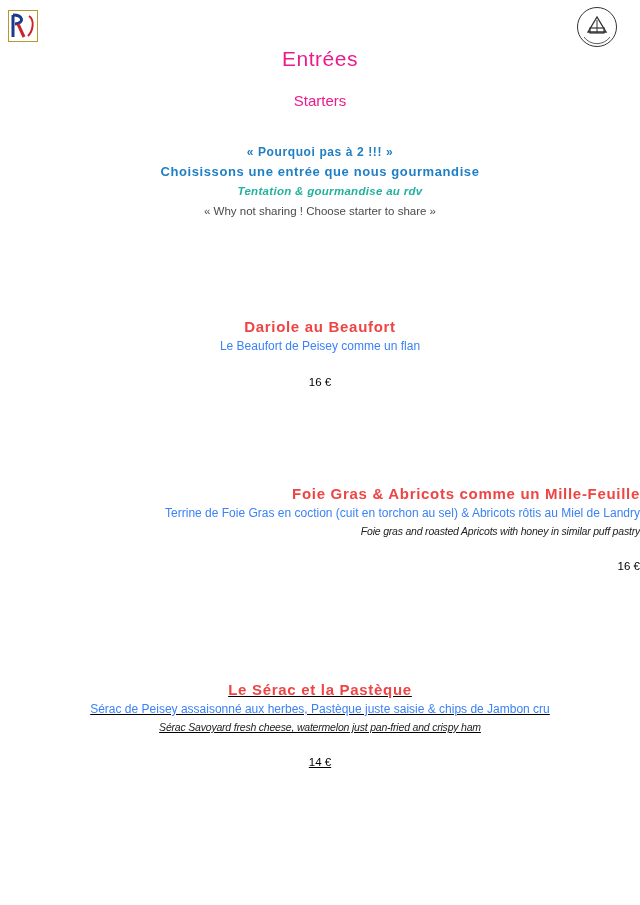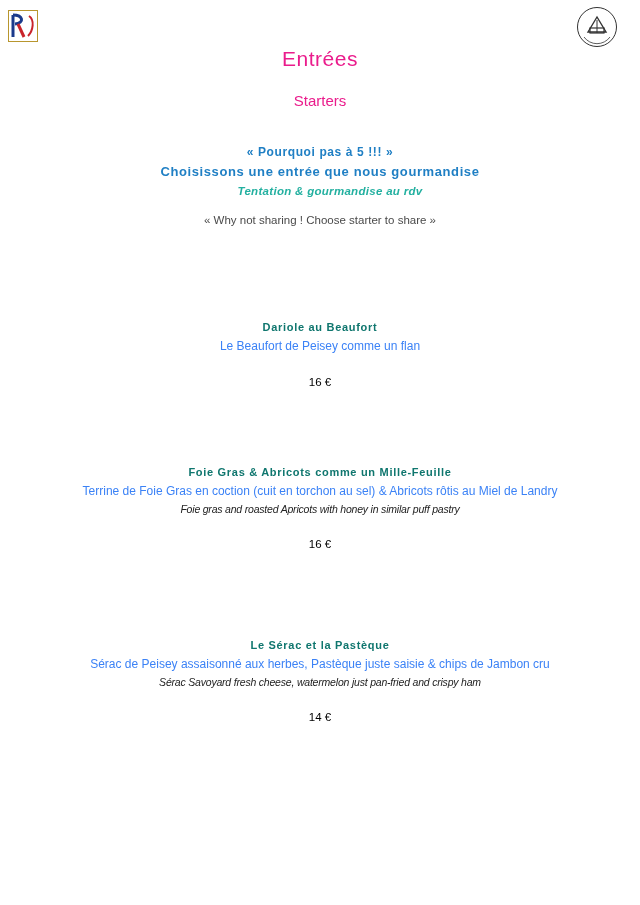--- a/index.html
+++ b/index.html
@@ -92,34 +92,34 @@
     font-style: italic;
     color: #23b0a0;
     letter-spacing: 0.3px;
     line-height: 19px;
     padding-left: 20px;
   }
   .share-l4 {
     font-size: 11.5px;
     color: #4a4a4a;
     line-height: 19px;
-    margin-top: 10px;
+    margin-top: 1px;
   }
 
   
   .dish {
     position: absolute;
     left: 0;
     width: 640px;
     text-align: center;
   }
   .dish-name {
-    font-size: 11px;
+    font-size: 15px;
     font-weight: bold;
-    color: #0f766e;
+    color: #ef4444;
     letter-spacing: 0.7px;
     line-height: 20px;
   }
   .dish-desc {
     font-size: 12px;
     color: #3b82f6;
     line-height: 19px;
   }
   .dish-en {
     font-size: 10.5px;
@@ -159,39 +159,39 @@
       <path d="M8 31 A16 16 0 0 0 34 31" fill="none" stroke="#333" stroke-width="0.8"></path>
     </svg>
   </div>
 
   <div class="title-block">
     <div class="title-fr">Entrées</div>
     <div class="title-en">Starters</div>
   </div>
 
   <div class="share-block">
-    <div class="share-l1">« Pourquoi pas à 5 !!! »</div>
+    <div class="share-l1">« Pourquoi pas à 2 !!! »</div>
     <div class="share-l2">Choisissons une entrée que nous gourmandise</div>
     <div class="share-l3">Tentation &amp; gourmandise au rdv</div>
     <div class="share-l4">« Why not sharing ! Choose starter to share »</div>
   </div>
 
   <div class="dish" style="top:317px;">
     <div class="dish-name">Dariole au Beaufort</div>
     <div class="dish-desc">Le Beaufort de Peisey comme un flan</div>
     <div class="dish-price">16 €</div>
   </div>
 
-  <div class="dish" style="top:462px;">
+  <div class="dish" style="top:484px;text-align:right;">
     <div class="dish-name">Foie Gras &amp; Abricots comme un Mille-Feuille</div>
     <div class="dish-desc">Terrine de Foie Gras en coction (cuit en torchon au sel) &amp; Abricots rôtis au Miel de Landry</div>
     <div class="dish-en">Foie gras and roasted Apricots with honey in similar puff pastry</div>
     <div class="dish-price">16 €</div>
   </div>
 
-  <div class="dish" style="top:635px;">
+  <div class="dish" style="top:680px;text-decoration:underline;">
     <div class="dish-name">Le Sérac et la Pastèque</div>
     <div class="dish-desc">Sérac de Peisey assaisonné aux herbes, Pastèque juste saisie &amp; chips de Jambon cru</div>
     <div class="dish-en">Sérac Savoyard fresh cheese, watermelon just pan-fried and crispy ham</div>
     <div class="dish-price">14 €</div>
   </div>
 
 </div>
 
 </body></html>

